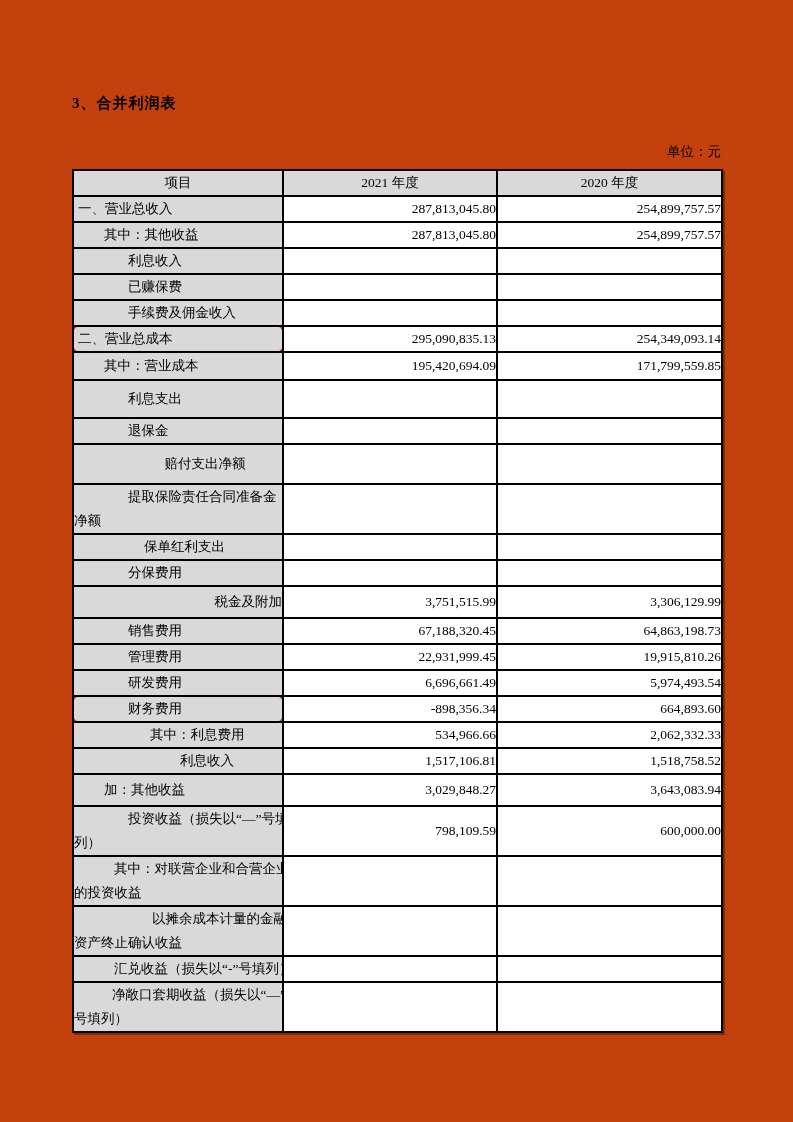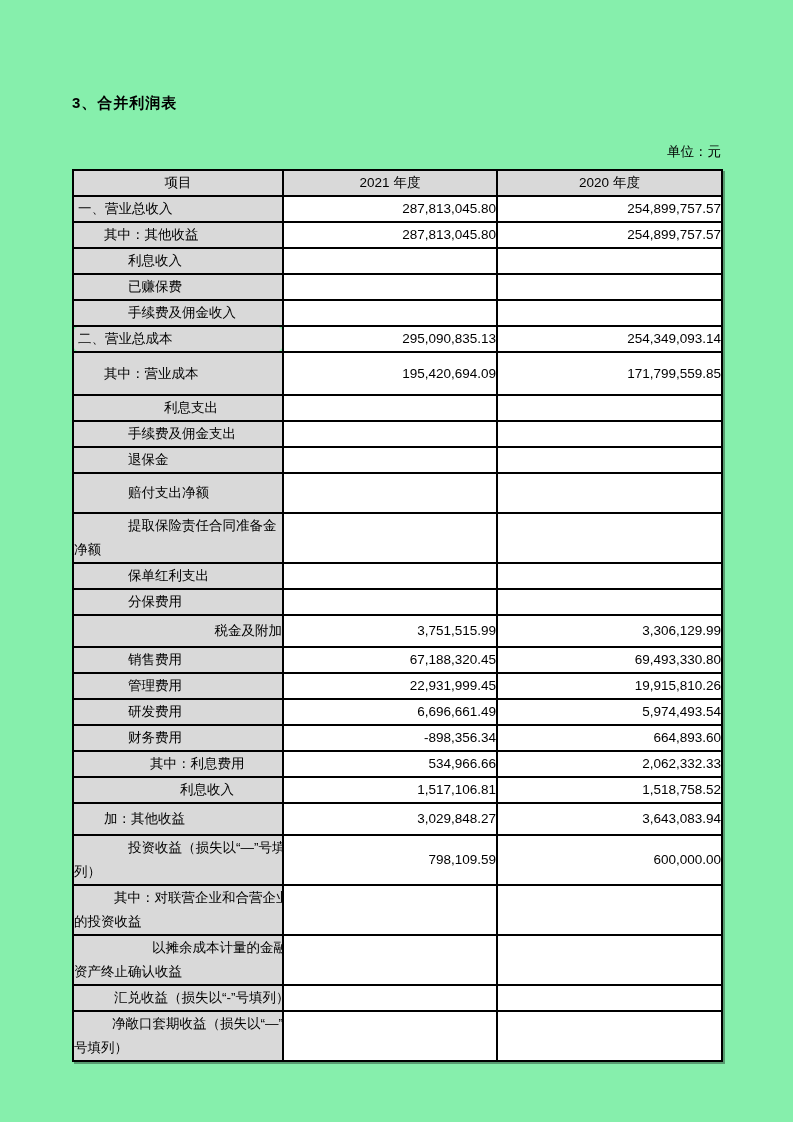--- a/index.html
+++ b/index.html
@@ -1,24 +1,24 @@
 <!DOCTYPE html>
 <html><head>
 <meta charset="utf-8">
 <style>
   html, body { margin: 0; padding: 0; background: #ffffff; }
   .page {
     position: relative;
     width: 793px;
     height: 1122px;
     margin: 0 auto;
-    background: #86efac;
+    background: #c2410c;
     box-sizing: border-box;
     padding: 94px 72px 0 72px;
-    font-family: Liberation Sans, sans-serif;
+    font-family: Liberation Serif, serif;
     color: #000000;
   }
   .title {
     font-size: 15px;
     font-weight: bold;
     letter-spacing: 1px;
     margin: 0 0 30px 0;
   }
   .unit-label {
     text-align: right;
@@ -104,82 +104,77 @@
           <td class="label" style="text-indent: 54px; height: 15px;">手续费及佣金收入</td>
           <td class="num"></td>
           <td class="num"></td>
         </tr>
         <tr>
           <td class="label" style="text-indent: 4px; height: 26px; border-radius: 8px;">二、营业总成本</td>
           <td class="num">295,090,835.13</td>
           <td class="num">254,349,093.14</td>
         </tr>
         <tr>
-          <td class="label" style="text-indent: 30px; height: 43px;">其中：营业成本</td>
+          <td class="label" style="text-indent: 30px; height: 28px;">其中：营业成本</td>
           <td class="num">195,420,694.09</td>
           <td class="num">171,799,559.85</td>
         </tr>
         <tr>
-          <td class="label" style="text-indent: 54px; height: 26px; padding-left: 36px;">利息支出</td>
-          <td class="num"></td>
-          <td class="num"></td>
-        </tr>
-        <tr>
-          <td class="label" style="text-indent: 54px; height: 26px;">手续费及佣金支出</td>
+          <td class="label" style="text-indent: 54px; height: 38px;">利息支出</td>
           <td class="num"></td>
           <td class="num"></td>
         </tr>
         <tr>
           <td class="label" style="text-indent: 54px; height: 26px;">退保金</td>
           <td class="num"></td>
           <td class="num"></td>
         </tr>
         <tr>
-          <td class="label" style="text-indent: 54px; height: 40px;">赔付支出净额</td>
+          <td class="label" style="text-indent: 54px; height: 40px; text-align: center;">赔付支出净额</td>
           <td class="num"></td>
           <td class="num"></td>
         </tr>
         <tr>
           <td class="label" style="text-indent: 54px; height: 47px;">提取保险责任合同准备金
 净额</td>
           <td class="num"></td>
           <td class="num"></td>
         </tr>
         <tr>
-          <td class="label" style="text-indent: 54px; height: 26px;">保单红利支出</td>
+          <td class="label" style="text-indent: 54px; height: 26px; padding-left: 16px;">保单红利支出</td>
           <td class="num"></td>
           <td class="num"></td>
         </tr>
         <tr>
           <td class="label" style="text-indent: 54px; height: 26px;">分保费用</td>
           <td class="num"></td>
           <td class="num"></td>
         </tr>
         <tr>
           <td class="label" style="text-indent: 54px; height: 32px; text-align: right;">税金及附加</td>
           <td class="num">3,751,515.99</td>
           <td class="num">3,306,129.99</td>
         </tr>
         <tr>
           <td class="label" style="text-indent: 54px; height: 26px;">销售费用</td>
           <td class="num">67,188,320.45</td>
-          <td class="num">69,493,330.80</td>
+          <td class="num">64,863,198.73</td>
         </tr>
         <tr>
           <td class="label" style="text-indent: 54px; height: 26px;">管理费用</td>
           <td class="num">22,931,999.45</td>
           <td class="num">19,915,810.26</td>
         </tr>
         <tr>
           <td class="label" style="text-indent: 54px; height: 26px;">研发费用</td>
           <td class="num">6,696,661.49</td>
           <td class="num">5,974,493.54</td>
         </tr>
         <tr>
-          <td class="label" style="text-indent: 54px; height: 18px;">财务费用</td>
+          <td class="label" style="text-indent: 54px; height: 18px; border-radius: 8px;">财务费用</td>
           <td class="num">-898,356.34</td>
           <td class="num">664,893.60</td>
         </tr>
         <tr>
           <td class="label" style="text-indent: 76px; height: 26px;">其中：利息费用</td>
           <td class="num">534,966.66</td>
           <td class="num">2,062,332.33</td>
         </tr>
         <tr>
           <td class="label" style="text-indent: 106px; height: 26px;">利息收入</td>

